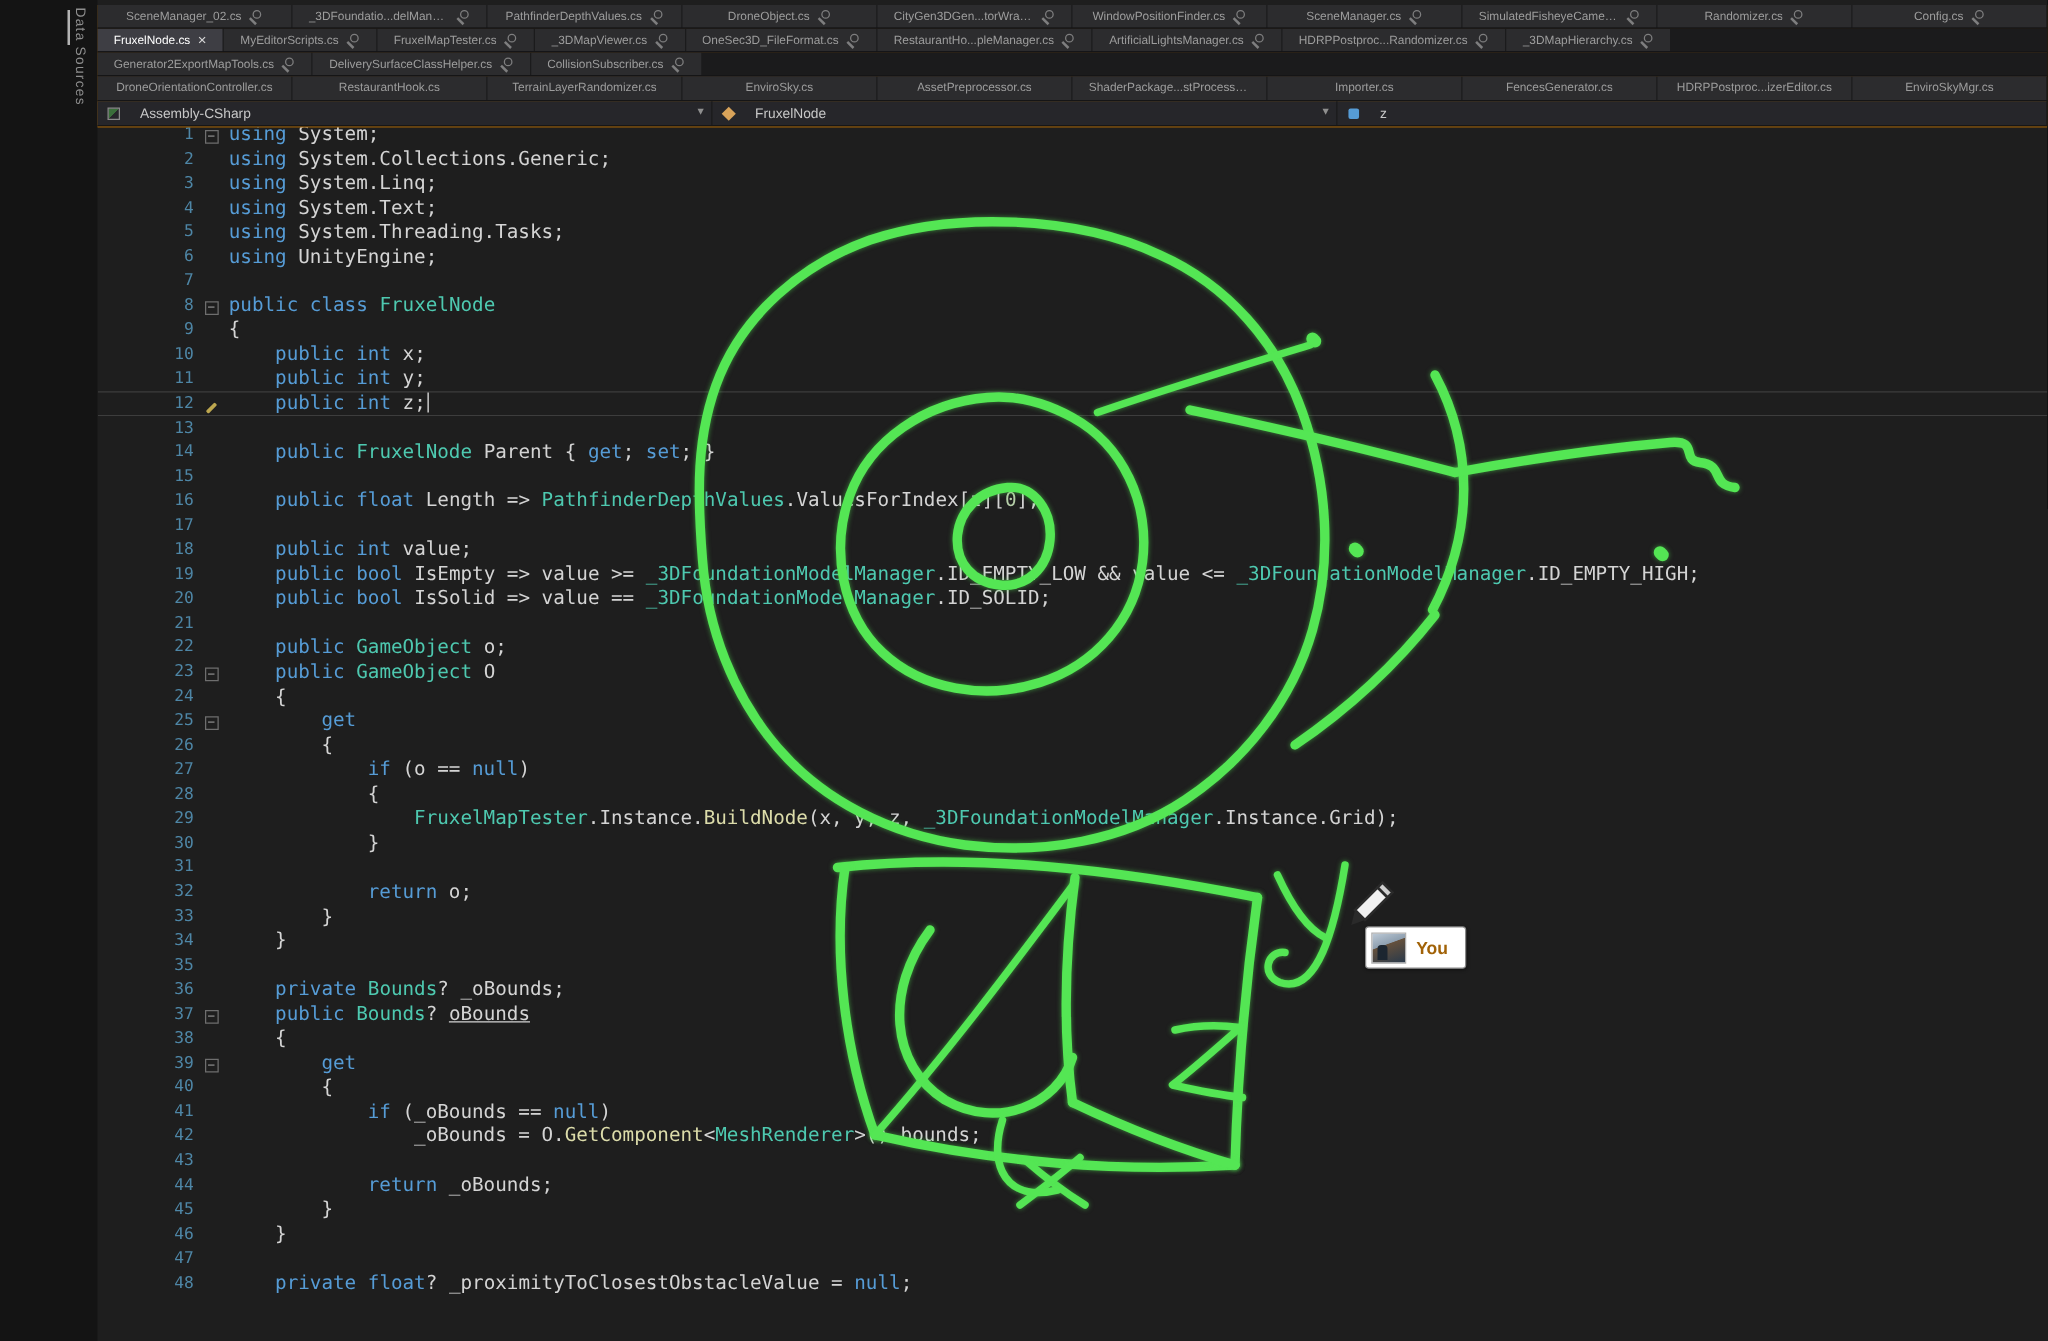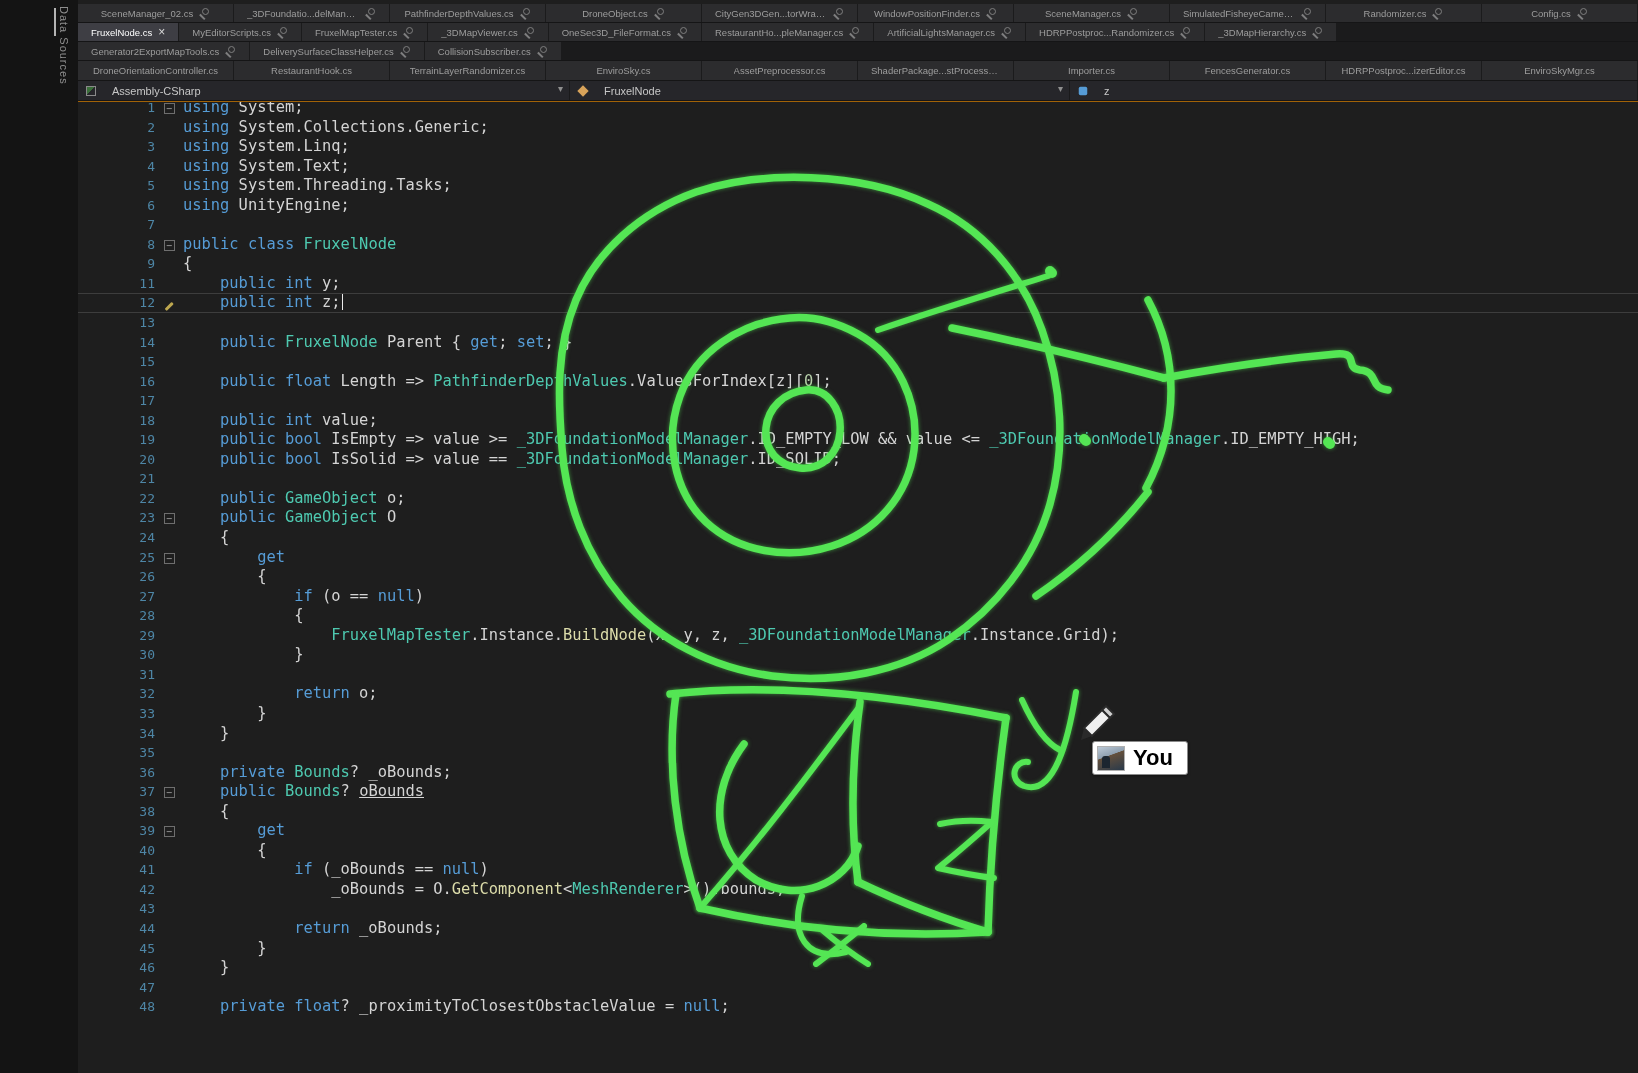--- a/index.html
+++ b/index.html
@@ -58,21 +58,21 @@
   .marker { position:absolute; left:0; top:0; z-index:6; pointer-events:none; }
   .marker path { fill:none; stroke:#54e654; stroke-width:7.5; stroke-linecap:round; stroke-linejoin:round; filter:drop-shadow(0 0 2px rgba(84,230,84,.55)); }
   .marker path.thin { stroke-width:6; }
   .marker path.dot { stroke-width:10; }
 
   
   .pencil-cursor { position:absolute; left:1080px; top:704px; z-index:8; }
   .you { position:absolute; left:1092px; top:741px; height:34px; display:flex; align-items:center; background:#ffffff; border:1px solid #8a8a8a; border-radius:3px; box-shadow:0 1px 3px rgba(0,0,0,.45); padding:3px 4px; z-index:7; }
   .avatar { position:relative; width:28px; height:25px; margin-right:4px; border:1px solid #b0b0b0; background:linear-gradient(160deg,#bcc9d6 0%,#8fa0b0 38%,#64503c 40%,#29394a 100%); overflow:hidden; }
   .avatar::after { content:""; position:absolute; left:4px; bottom:2px; width:8px; height:12px; background:#1c2630; border-radius:3px 3px 0 0; }
-  .you-text { font-size:22px; font-weight:bold; color:#000000; padding:0 10px 0 4px; }
+  .you-text { font-size:14px; font-weight:bold; color:#a16207; padding:0 10px 0 4px; }
 </style>
 </head>
 <body>
 
 <div class="screen">
 
   <div class="left-rail">
     <div class="rail-line"></div>
     <div class="rail-label">Data Sources</div>
   </div>
@@ -262,20 +262,25 @@
         </div>
         <div class="cl">
           <span class="ln">8</span>
           <span class="fold"><span class="fold-box">−</span></span>
           <span class="codeseg"><span class="tok-k">public</span><span class="tok-p"> </span><span class="tok-k">class</span><span class="tok-p"> </span><span class="tok-t">FruxelNode</span></span>
         </div>
         <div class="cl">
           <span class="ln">9</span>
           <span class="fold"></span>
           <span class="codeseg"><span class="tok-p">{</span></span>
+        </div>
+        <div class="cl">
+          <span class="ln">10</span>
+          <span class="fold"></span>
+          <span class="codeseg"><span class="tok-p">    </span><span class="tok-k">public</span><span class="tok-p"> </span><span class="tok-k">int</span><span class="tok-p"> x;</span></span>
         </div>
         <div class="cl">
           <span class="ln">11</span>
           <span class="fold"></span>
           <span class="codeseg"><span class="tok-p">    </span><span class="tok-k">public</span><span class="tok-p"> </span><span class="tok-k">int</span><span class="tok-p"> y;</span></span>
         </div>
         <div class="cl current">
           <span class="ln">12</span>
           <span class="fold"><span class="pencil-mark"></span></span>
           <span class="codeseg"><span class="tok-p">    </span><span class="tok-k">public</span><span class="tok-p"> </span><span class="tok-k">int</span><span class="tok-p"> z;</span><span class="caret"></span></span>

